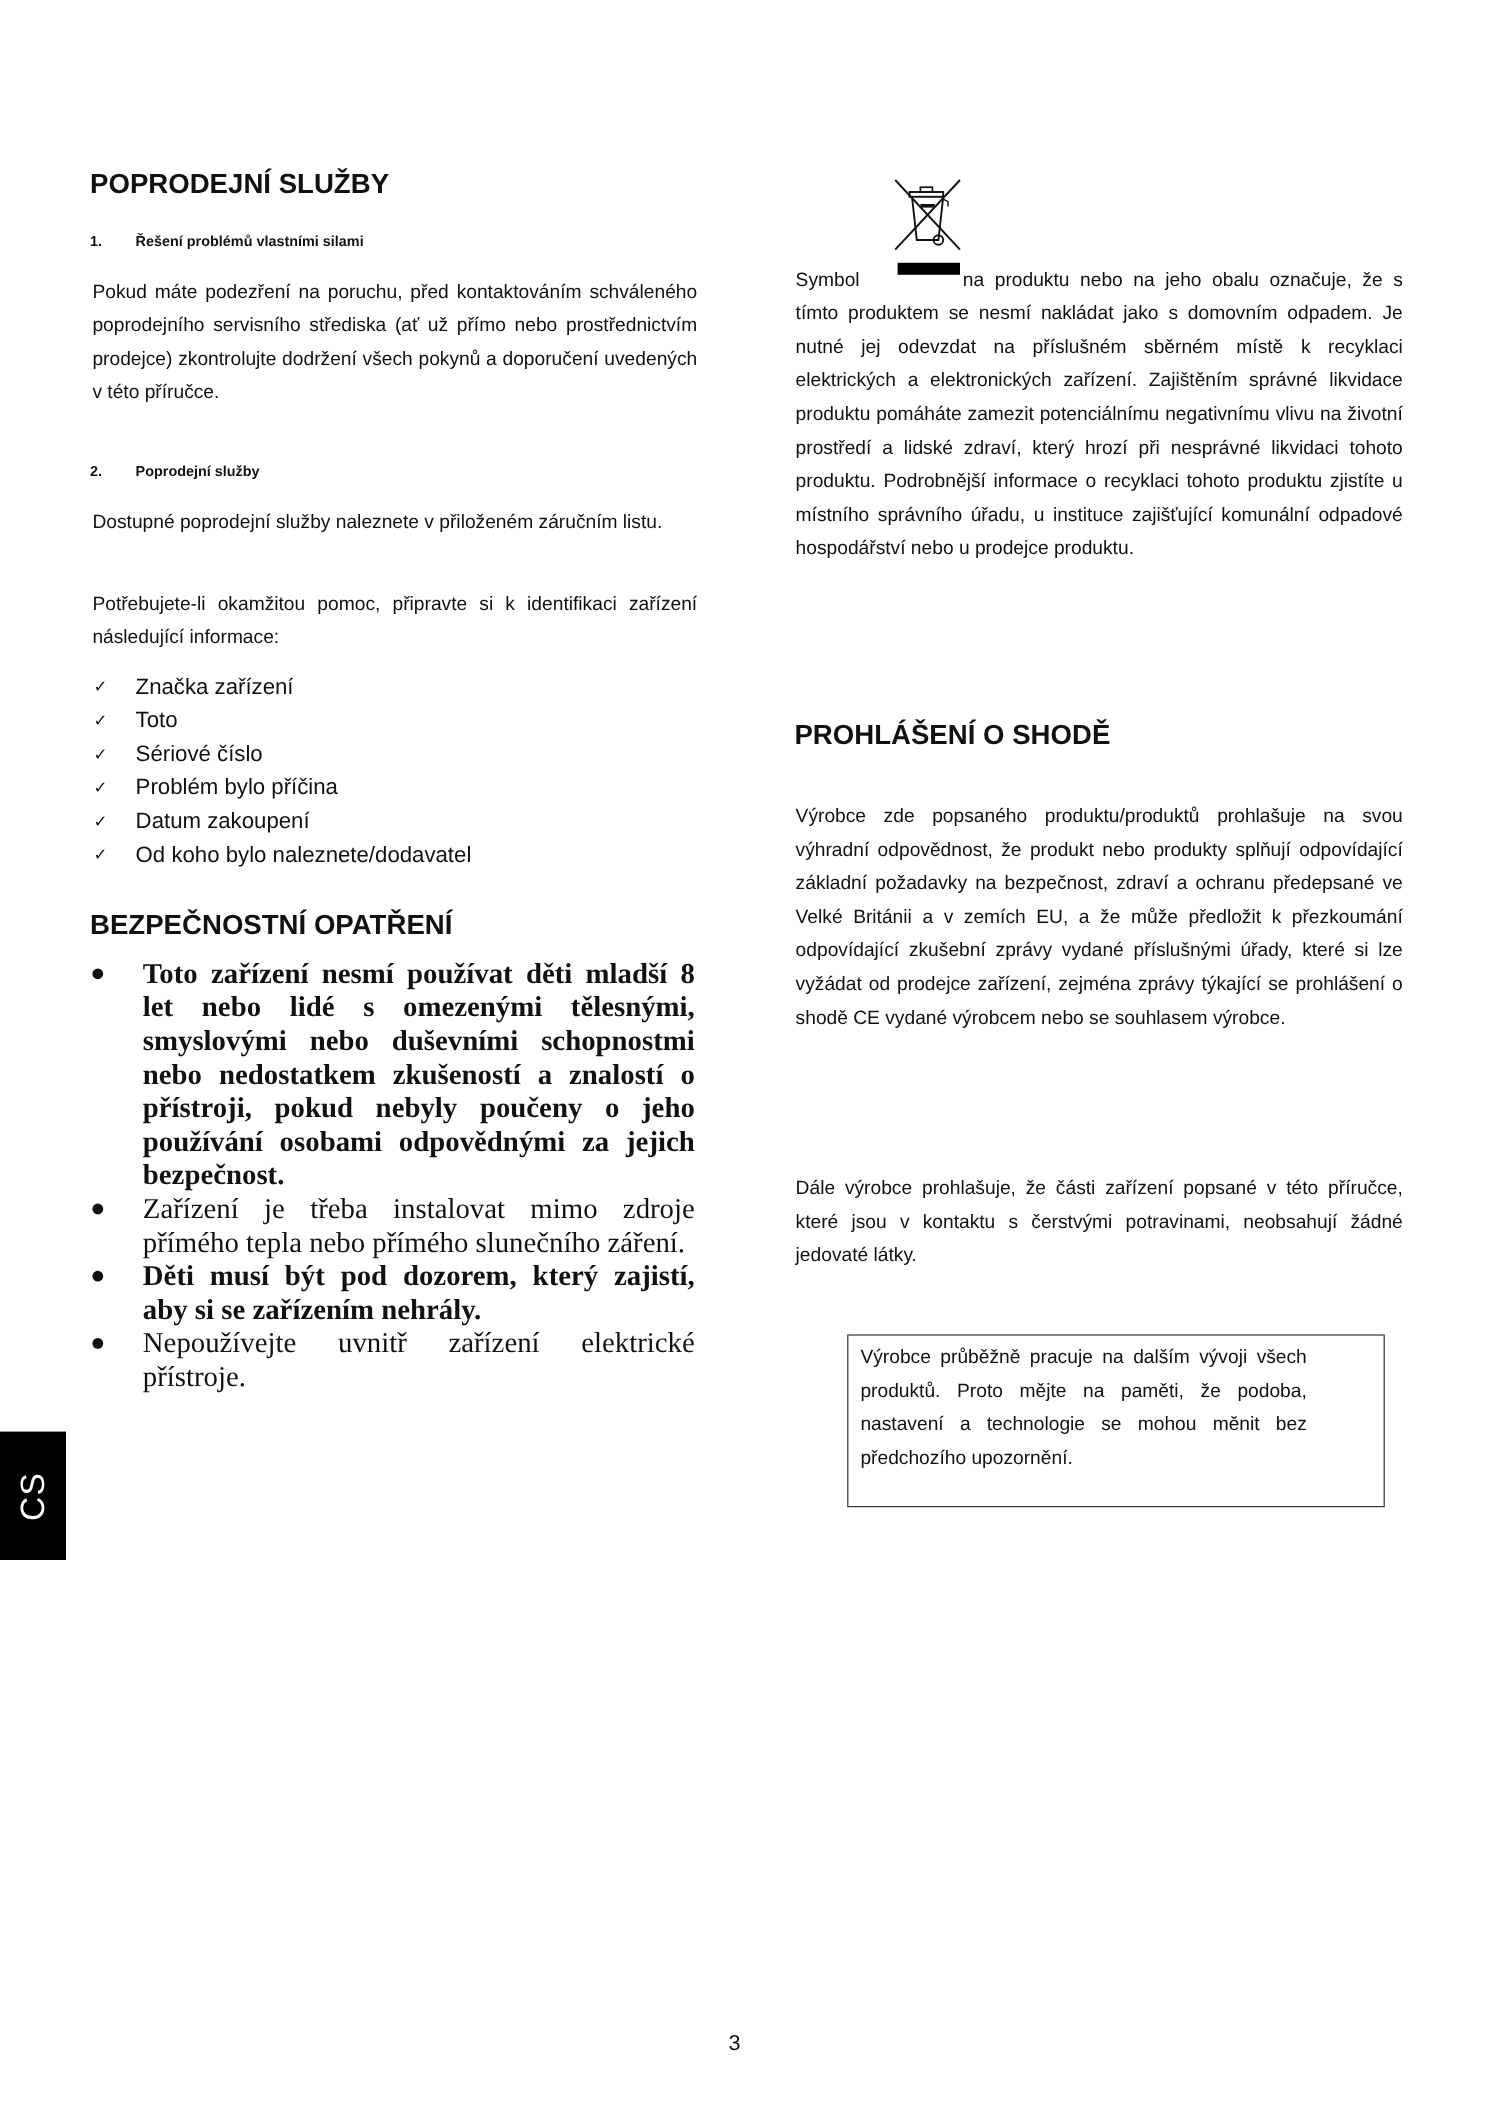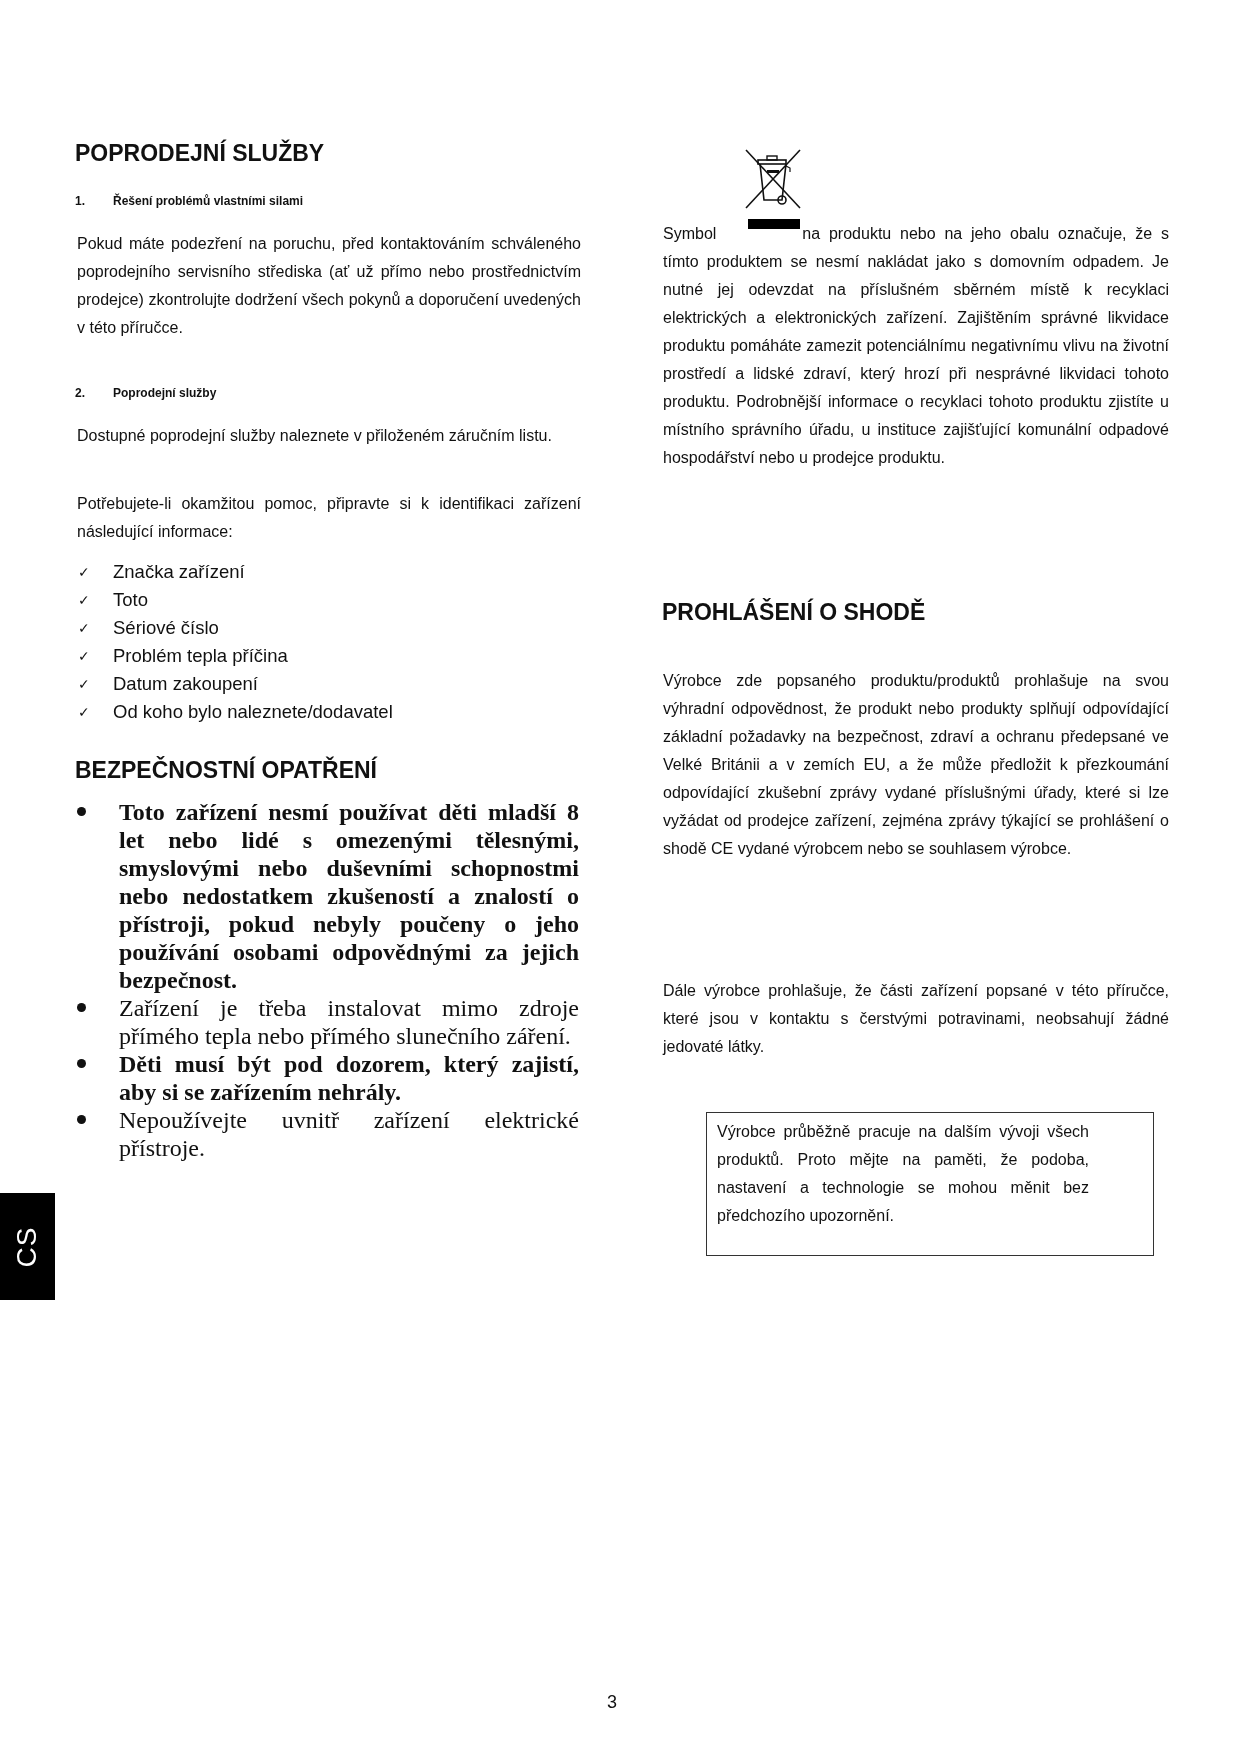--- a/index.html
+++ b/index.html
@@ -57,21 +57,21 @@
 <h2 class="h2" style="left:75px; top:386px;">
   <span class="num">2.</span><span>Poprodejní služby</span>
 </h2>
 <p class="para" style="left:77px; top:422px; width:504px;">Dostupné poprodejní služby naleznete v přiloženém záručním listu.</p>
 <p class="para" style="left:77px; top:490px; width:504px;">Potřebujete-li okamžitou pomoc, připravte si k identifikaci zařízení následující informace:</p>
 
 <ul class="checks" style="left:75px; top:558px;">
   <li><span class="chk">✓</span><span>Značka zařízení</span></li>
   <li><span class="chk">✓</span><span>Toto</span></li>
   <li><span class="chk">✓</span><span>Sériové číslo</span></li>
-  <li><span class="chk">✓</span><span>Problém tepla příčina</span></li>
+  <li><span class="chk">✓</span><span>Problém bylo příčina</span></li>
   <li><span class="chk">✓</span><span>Datum zakoupení</span></li>
   <li><span class="chk">✓</span><span>Od koho bylo naleznete/dodavatel</span></li>
 </ul>
 
 <h1 class="h1" style="left:75px; top:757px;">BEZPEČNOSTNÍ OPATŘENÍ</h1>
 
 <ul class="bullets" style="left:75px; top:798px; width:504px;">
   <li class="bold"><span class="dot"></span><span>Toto zařízení nesmí používat děti mladší 8 let nebo lidé s omezenými tělesnými, smyslovými nebo duševními schopnostmi nebo nedostatkem zkušeností a znalostí o přístroji, pokud nebyly poučeny o jeho používání osobami odpovědnými za jejich bezpečnost.</span></li>
   <li><span class="dot"></span><span>Zařízení je třeba instalovat mimo zdroje přímého tepla nebo přímého slunečního záření.</span></li>
   <li class="bold"><span class="dot"></span><span>Děti musí být pod dozorem, který zajistí, aby si se zařízením nehrály.</span></li>

